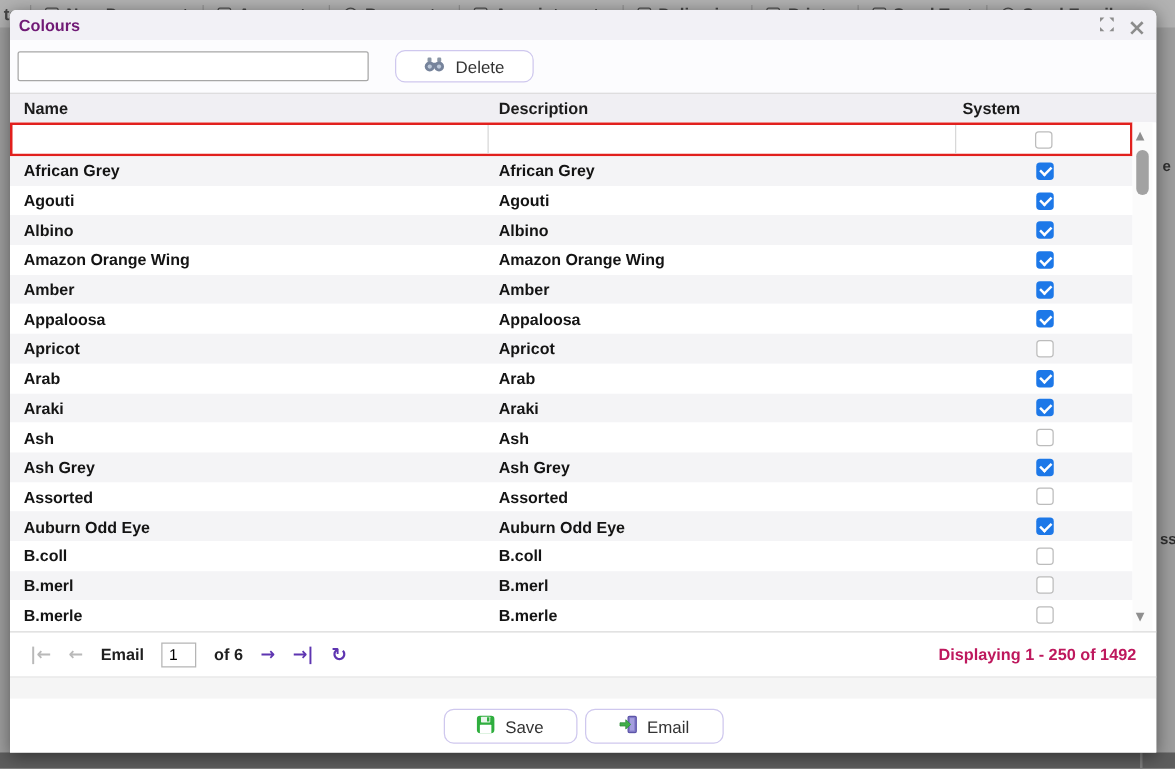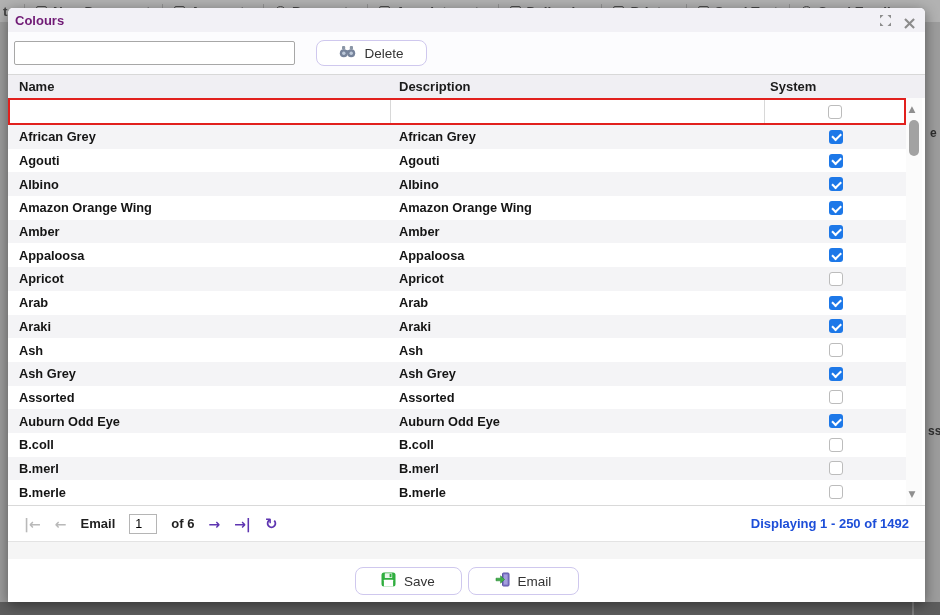--- a/index.html
+++ b/index.html
@@ -82,21 +82,21 @@
     padding:0 16px; position:relative; background:#fff; }
   .pager-left { display:flex; align-items:center; gap:14px; }
   .pg-icon { font-family:"DejaVu Sans",sans-serif; font-size:14px; font-weight:700; cursor:default; }
   .pg-disabled { color:#b9b9b9; }
   .pg-active { color:#5e35b1; }
   .pg-refresh { font-size:15px; }
   .page-label { font-weight:700; color:#1f1f1f; font-size:13px; }
   .of-label { font-weight:700; color:#1f1f1f; font-size:13px; }
   .page-input { width:28px; height:20px; border:1px solid #b5b5b5; padding-left:5px;
     font-size:12.5px; font-family:"Liberation Sans",sans-serif; }
-  .pager-status { position:absolute; right:16px; font-weight:700; font-size:13px; color:#1d4ed8; }
+  .pager-status { position:absolute; right:16px; font-weight:700; font-size:13px; color:#be185d; }
 
   .footer-strip { height:18px; background:#f5f5f5; border-top:1px solid #e3e3e3; }
   .footer-buttons { height:43px; background:#fff; display:flex; justify-content:center;
     gap:6px; padding-top:8px; }
   .fbtn { height:28px; border:1px solid #cfc8ee; border-radius:8px; background:#fff;
     display:flex; align-items:center; justify-content:center; gap:8px; font-size:13.5px;
     color:#333; font-family:"Liberation Sans",sans-serif; cursor:default; }
   #btn-save  { width:107px; }
   #btn-close { width:111px; }
 </style>

